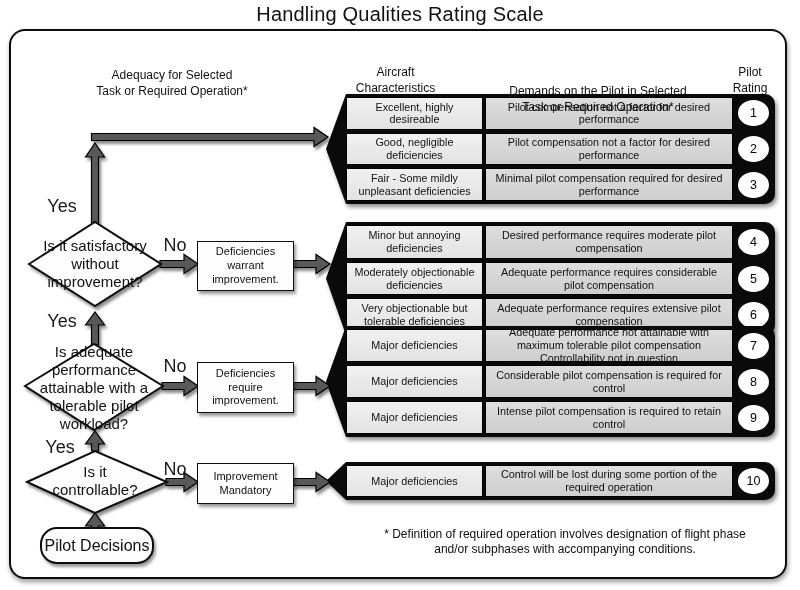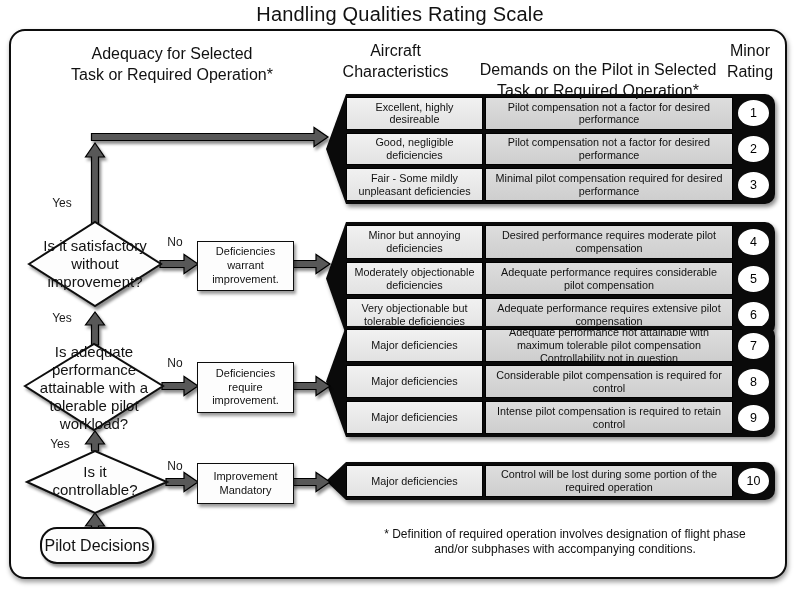--- a/index.html
+++ b/index.html
@@ -6,21 +6,21 @@
   #stage{position:relative;width:800px;height:590px;background:#fff;
          font-family:"Liberation Sans", sans-serif;color:#111;overflow:hidden;}
   .abs{position:absolute;}
   .pre{white-space:pre-line;}
   .center{display:flex;align-items:center;justify-content:center;text-align:center;}
 
   #outer-box{left:9px;top:29px;width:774px;height:546px;border:2.5px solid #0d0d0d;
              border-radius:16px;background:#fff;box-shadow:1px 3px 5px rgba(0,0,0,0.40);z-index:0;}
   #title{left:0;top:3px;width:800px;font-size:20px;text-align:center;z-index:4;letter-spacing:0.2px;}
 
-  .hdr{font-size:16px;line-height:1.3;z-index:4;}
+  .hdr{font-size:12px;line-height:1.3;z-index:4;margin-top:24px;}
   #hdr-adequacy{left:52px;top:44px;width:240px;}
   #hdr-aircraft{left:328px;top:41px;width:135px;}
   #hdr-demands{left:468px;top:60px;width:260px;}
   #hdr-rating{left:716px;top:41px;width:68px;}
 
   
   .band-wrap{z-index:1;filter:drop-shadow(2px 3px 2px rgba(0,0,0,0.45));}
   .band{position:absolute;left:0;top:0;width:449px;background:#0a0a0a;border-radius:0 10px 10px 0;
         clip-path:polygon(20px 0%,100% 0%,100% 100%,20px 100%,0% 50%);
         display:flex;flex-direction:column;gap:3px;padding:3px 3px 3px 20px;box-sizing:border-box;}
@@ -44,21 +44,21 @@
   #box-2{left:197px;top:362px;width:95px;height:49px;}
   #box-3{left:197px;top:463px;width:95px;height:39px;}
   #terminal{left:40px;top:527px;width:110px;height:33px;border-radius:17px;background:#fdfdfd;
             border:2px solid #0d0d0d;box-shadow:2px 3px 3px rgba(0,0,0,0.40);font-size:16px;z-index:3;}
 
   .dia-text{font-size:15px;line-height:1.2;z-index:3;}
   #dia1-text{left:33px;top:226px;width:124px;height:76px;}
   #dia2-text{left:27px;top:346px;width:134px;height:84px;}
   #dia3-text{left:38px;top:456px;width:114px;height:50px;}
 
-  .yn{font-size:12px;z-index:3;color:#1a1a1a;}
+  .yn{font-size:18px;z-index:3;color:#1a1a1a;}
   #yes-1{left:44px;top:196px;width:36px;}
   #yes-2{left:44px;top:311px;width:36px;}
   #yes-3{left:42px;top:437px;width:36px;}
   #no-1{left:160px;top:235px;width:30px;}
   #no-2{left:160px;top:356px;width:30px;}
   #no-3{left:160px;top:459px;width:30px;}
 
   #flow-svg{left:0;top:0;z-index:2;}
   .arrow{fill:#585858;stroke:#000;stroke-width:1.2;}
   .diamond{fill:#fdfdfd;stroke:#0d0d0d;stroke-width:2;}
@@ -72,21 +72,21 @@
 
   <div id="title" class="abs">Handling Qualities Rating Scale</div>
   <div id="outer-box" class="abs"></div>
 
   <div id="hdr-adequacy" class="abs hdr center pre">Adequacy for Selected
 Task or Required  Operation*</div>
   <div id="hdr-aircraft" class="abs hdr center pre">Aircraft
 Characteristics</div>
   <div id="hdr-demands" class="abs hdr center pre">Demands on the Pilot in Selected
 Task or Required Operation*</div>
-  <div id="hdr-rating" class="abs hdr center pre">Minor
+  <div id="hdr-rating" class="abs hdr center pre">Pilot
 Rating</div>
 
   <div id="band-1" class="abs band-wrap">
     <div class="band">
       <div class="rrow">
         <div class="cell cell-char center pre">Excellent, highly
 desireable</div>
         <div class="cell cell-dem center pre">Pilot compensation not a factor for desired
 performance</div>
         <div class="cell-rate center">

